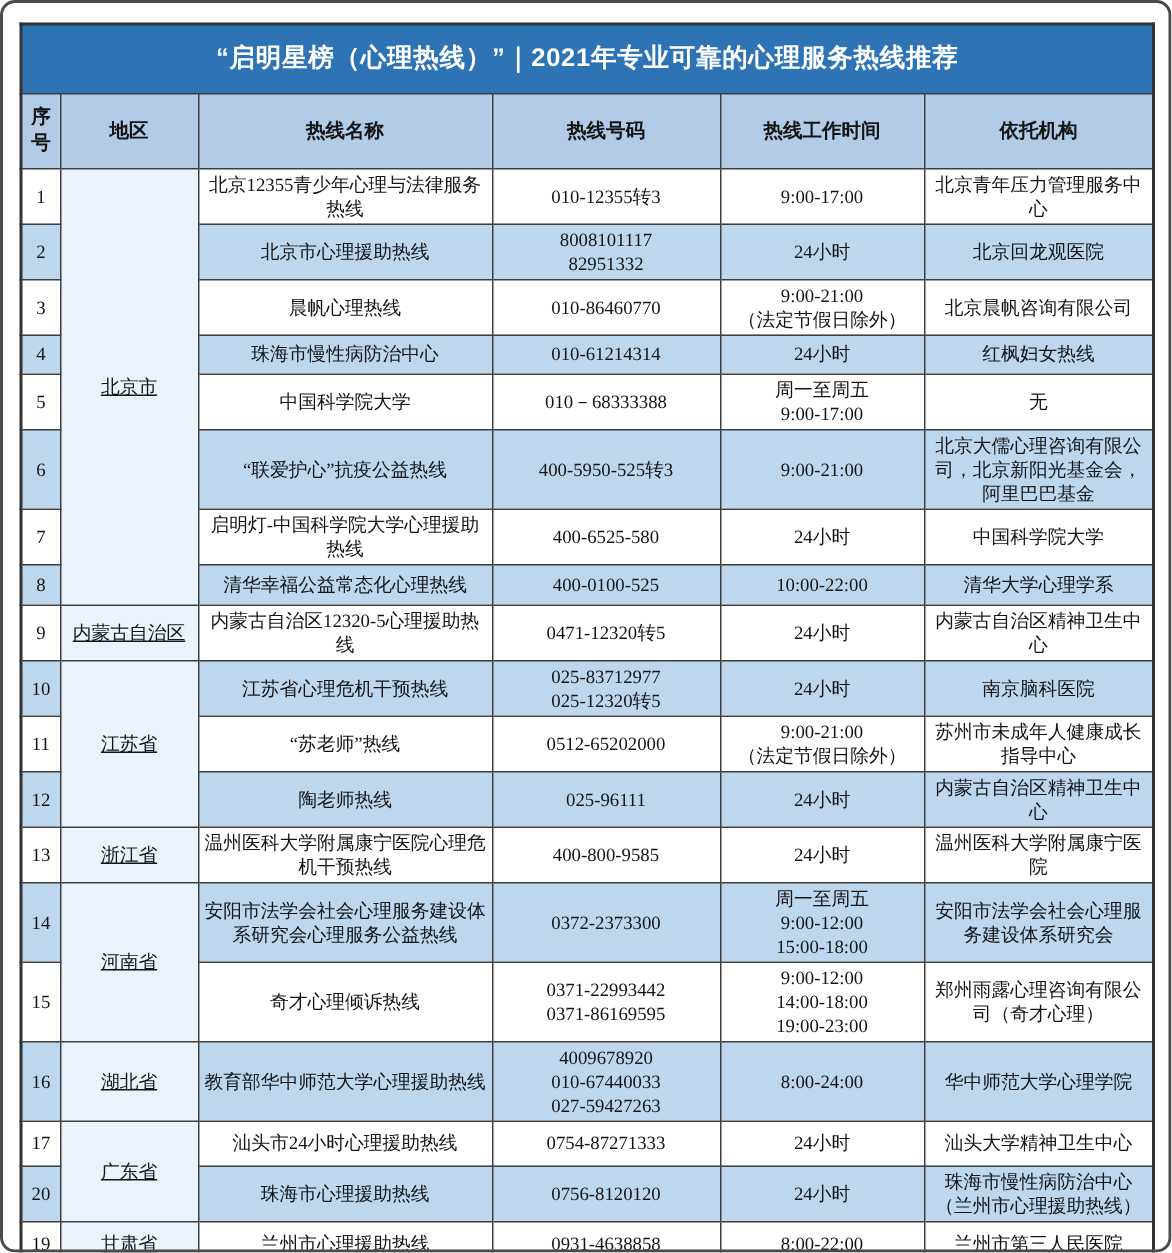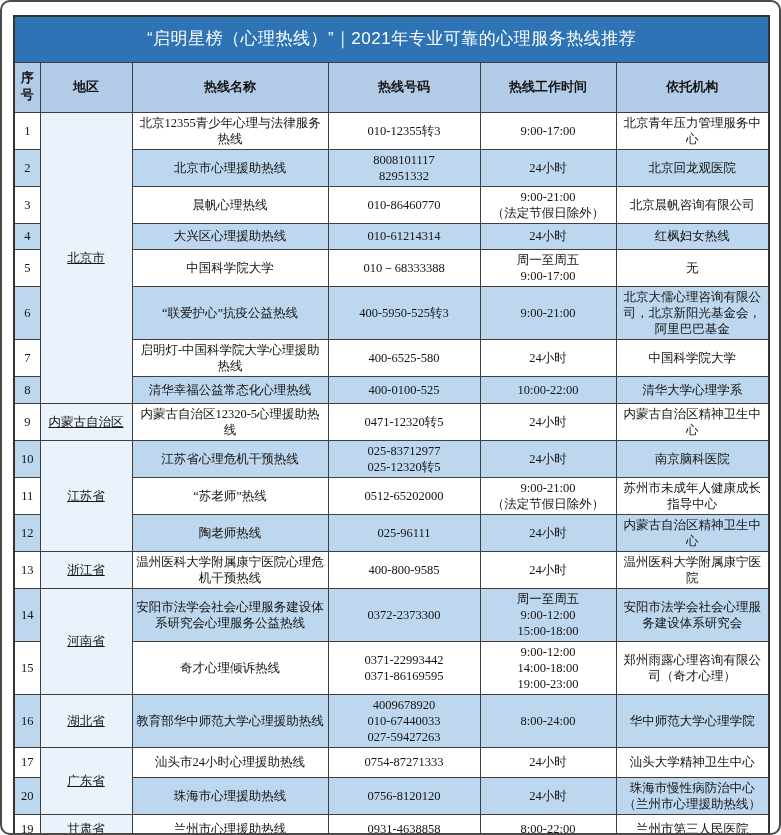--- a/index.html
+++ b/index.html
@@ -19,21 +19,21 @@
   td,th{
     border:1px solid #3f3f3f;text-align:center;vertical-align:middle;
     padding:2px 3px;font-size:12.5px;line-height:1.28;color:#141414;
     white-space:pre-line;word-break:break-word;box-sizing:border-box;
   }
   td.c-num{font-family:"Liberation Serif",serif;}
   td.c-name,td.c-phone,td.c-time,td.c-org,td.c-region{
     font-family:"Liberation Serif",serif;
   }
   tr.title-row td{
-    background:#2e74b5;color:#ffffff;font-weight:normal;font-size:17px;
+    background:#2e74b5;color:#ffffff;font-weight:bold;font-size:17px;
     height:46px;font-family:"Liberation Sans",sans-serif;letter-spacing:.5px;margin-left:29px;
   }
   tr.header-row th{
     background:#b2cce8;font-weight:bold;font-size:13px;height:50px;
     font-family:"Liberation Sans",sans-serif;
   }
   tbody tr:nth-child(even) td{background:#bdd7ef;}
   tbody tr:nth-child(odd) td{background:#ffffff;}
   tbody td.c-region{background:#eaf2fb !important;text-decoration:underline;}
   col.w-num{width:26px;}
@@ -91,21 +91,21 @@
       <tr style="height:37px">
         <td class="c-num">3</td>
         <td class="c-name">晨帆心理热线</td>
         <td class="c-phone">010-86460770</td>
         <td class="c-time">9:00-21:00
 （法定节假日除外）</td>
         <td class="c-org">北京晨帆咨询有限公司</td>
       </tr>
       <tr style="height:26px">
         <td class="c-num">4</td>
-        <td class="c-name">大兴区心理援助热线</td>
+        <td class="c-name">珠海市慢性病防治中心</td>
         <td class="c-phone">010-61214314</td>
         <td class="c-time">24小时</td>
         <td class="c-org">红枫妇女热线</td>
       </tr>
       <tr style="height:37px">
         <td class="c-num">5</td>
         <td class="c-name">中国科学院大学</td>
         <td class="c-phone">010－68333388</td>
         <td class="c-time">周一至周五
 9:00-17:00</td>

